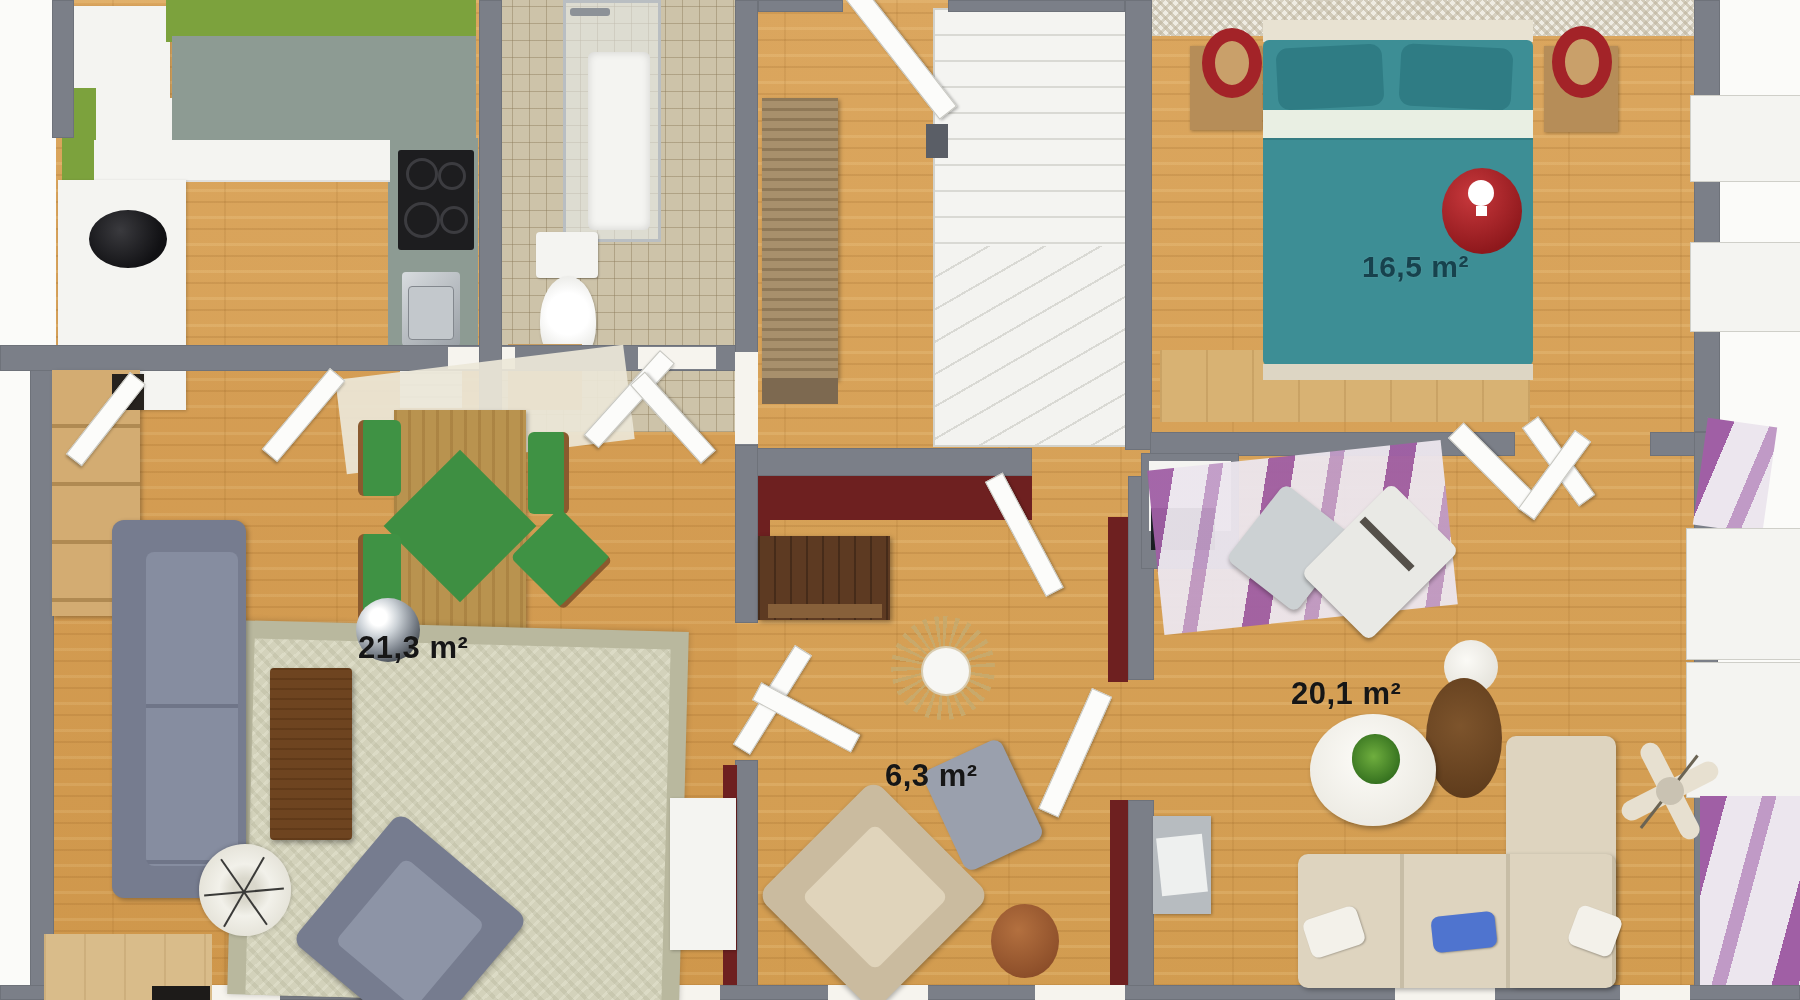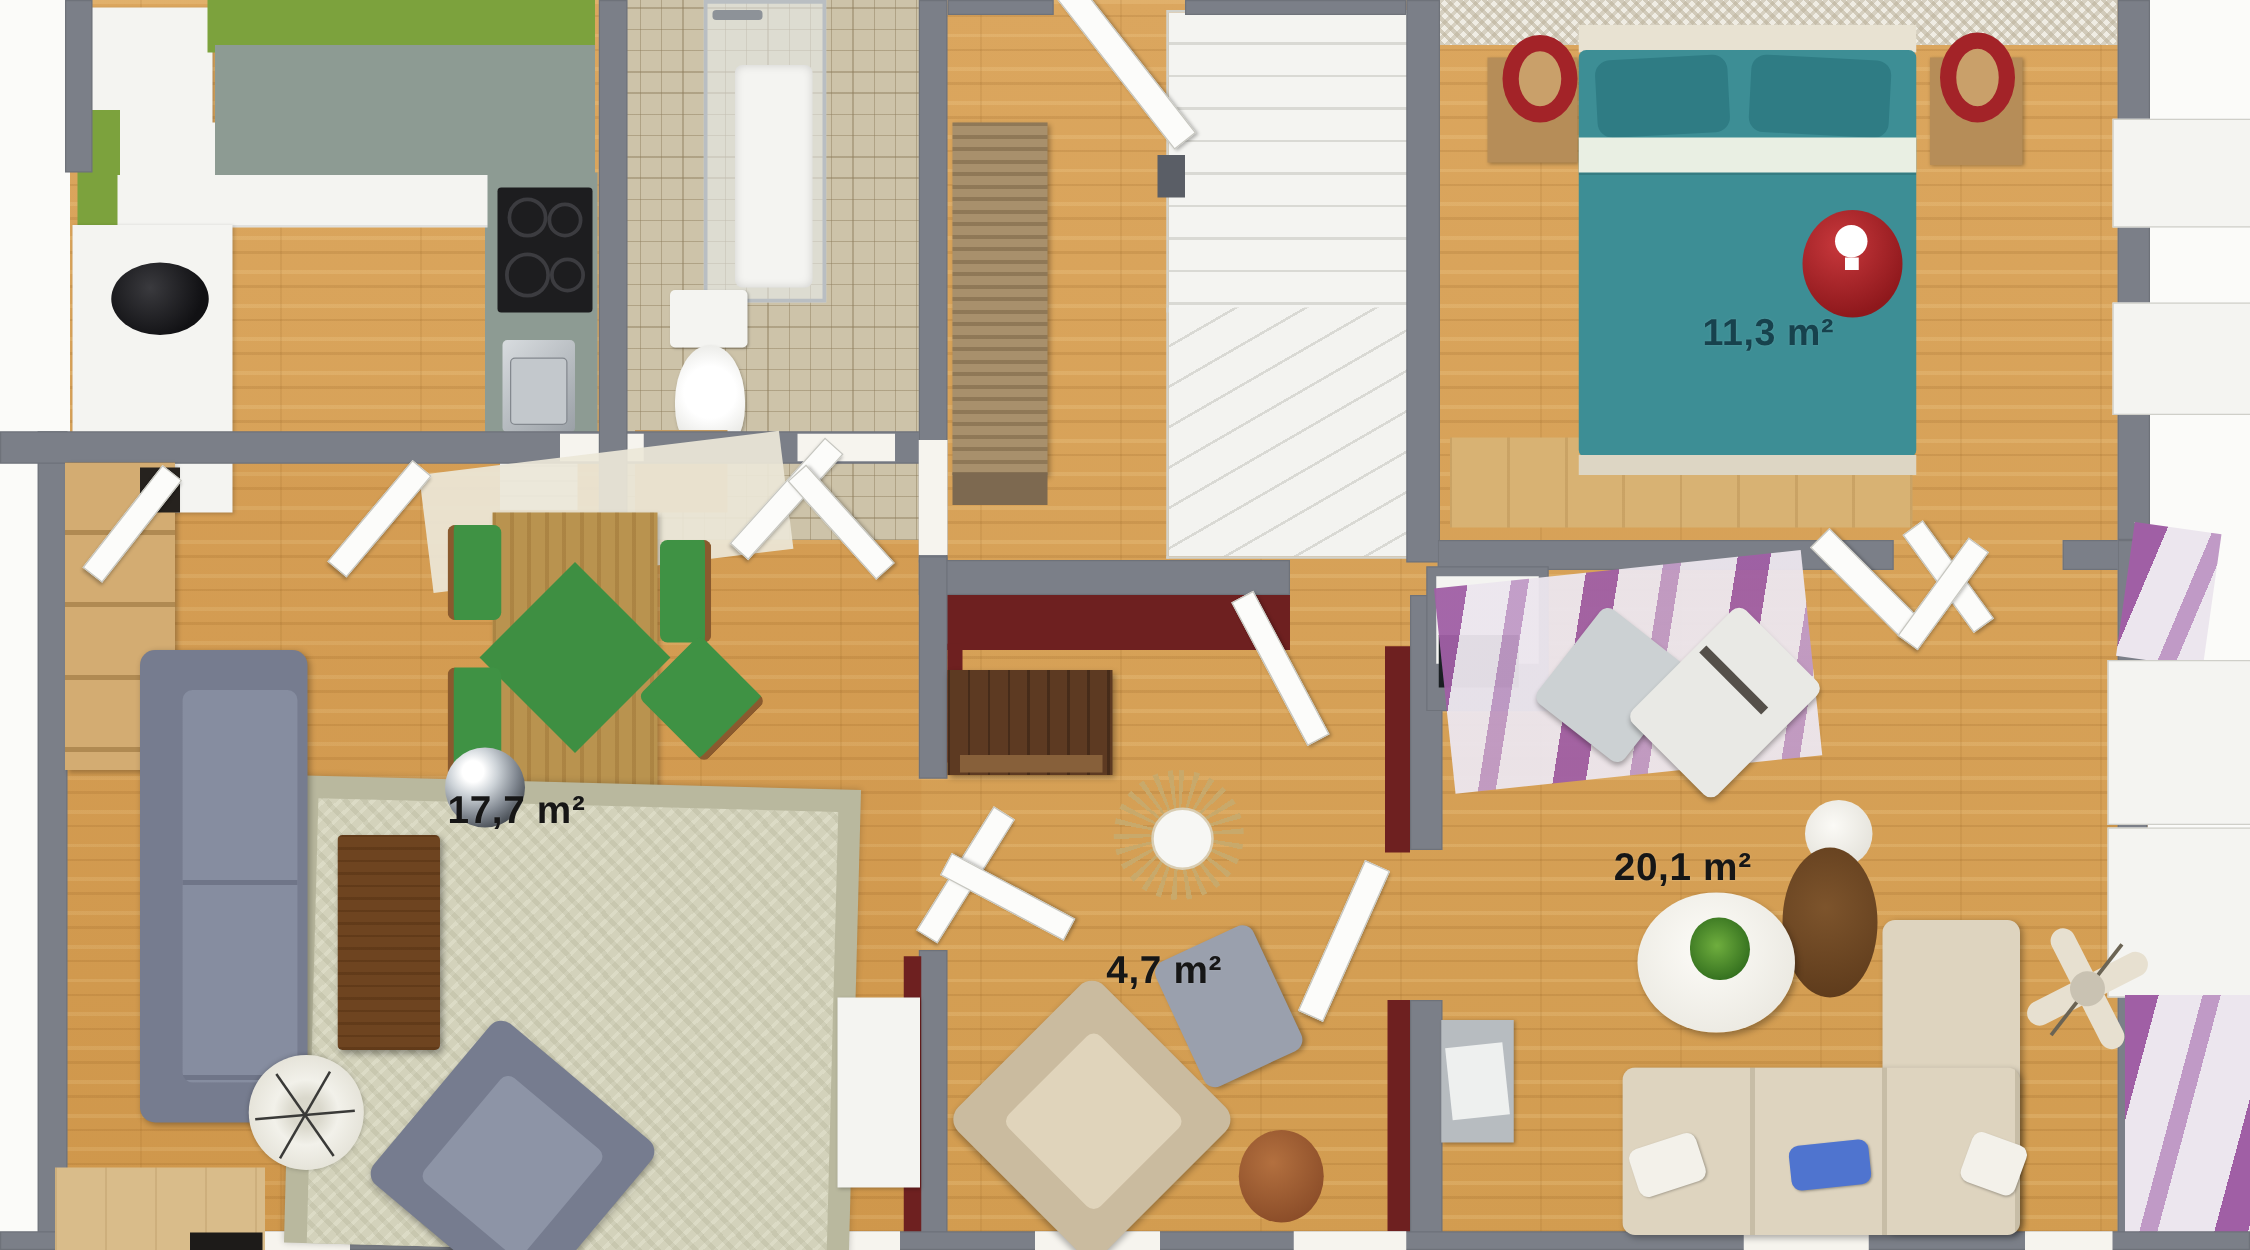--- a/index.html
+++ b/index.html
@@ -99,21 +99,21 @@
   <div class="a" style="left:1263px;top:40px;width:270px;height:326px;background:var(--bed-teal,#3d8e95);border-radius:6px"></div>
   <div class="a" style="left:1277px;top:46px;width:106px;height:62px;background:#2f7c84;border-radius:12px;transform:rotate(-3deg)"></div>
   <div class="a" style="left:1400px;top:46px;width:112px;height:62px;background:#2f7c84;border-radius:12px;transform:rotate(3deg)"></div>
   <div class="a" style="left:1263px;top:110px;width:270px;height:28px;background:#e9efe3;box-shadow:0 2px 0 rgba(0,0,0,.12)"></div>
   <div class="a" style="left:1263px;top:364px;width:270px;height:16px;background:#ddd6c4"></div>
   <div class="a" style="left:1202px;top:28px;width:34px;height:44px;border:13px solid var(--accent-red,#a32328);border-radius:50%;background:#c9a06a"></div>
   <div class="a" style="left:1552px;top:26px;width:34px;height:46px;border:13px solid var(--accent-red,#a32328);border-radius:50%;background:#c9a06a"></div>
   <div class="a" style="left:1442px;top:168px;width:80px;height:86px;background:radial-gradient(circle at 38% 32%,#c8383c,#8e181c 75%);border-radius:50%"></div>
   <div class="a" style="left:1468px;top:180px;width:26px;height:26px;background:#fff;border-radius:50%"></div>
   <div class="a" style="left:1476px;top:206px;width:11px;height:10px;background:#fff"></div>
-  <div class="a label" style="left:1362px;top:250px;font-size:30px;color:var(--label-teal,#17424d)">11,3 m²</div>
+  <div class="a label" style="left:1362px;top:250px;font-size:30px;color:var(--label-teal,#17424d)">16,5 m²</div>
 
   <div class="a wall" style="left:52px;top:0;width:22px;height:138px"></div>
   <div class="a wall" style="left:30px;top:345px;width:24px;height:655px"></div>
   <div class="a wall" style="left:0;top:345px;width:737px;height:26px"></div>
   <div class="a gapw" style="left:448px;top:347px;width:67px;height:22px"></div>
   <div class="a gapw" style="left:638px;top:347px;width:78px;height:22px"></div>
   <div class="a wall" style="left:479px;top:0;width:23px;height:410px"></div>
   <div class="a wall" style="left:735px;top:0;width:23px;height:450px"></div>
   <div class="a gapw" style="left:735px;top:352px;width:23px;height:92px"></div>
   <div class="a wall" style="left:1125px;top:0;width:27px;height:450px"></div>
@@ -171,36 +171,36 @@
   <div class="a" style="left:146px;top:552px;width:92px;height:314px;background:repeating-linear-gradient(180deg,var(--sofa-gray,#868da0) 0 152px,#6f7588 152px 156px),#8d94a6;border-radius:8px"></div>
   <div class="a woodgrain" style="left:270px;top:668px;width:82px;height:172px;border-radius:4px;box-shadow:2px 3px 5px rgba(0,0,0,.35)"></div>
   <div class="a" style="left:326px;top:846px;width:168px;height:168px;background:#767c8f;border-radius:12px;transform:rotate(40deg);box-shadow:2px 2px 5px rgba(0,0,0,.3)"></div>
   <div class="a" style="left:358px;top:878px;width:104px;height:110px;background:#8d94a6;border-radius:8px;transform:rotate(40deg)"></div>
   <div class="a" style="left:199px;top:844px;width:92px;height:92px;border-radius:50%;background:radial-gradient(circle,#dad8cc 0 18%,#f2f1ea 40%,#e6e4da 70%,#f6f5ef 100%);box-shadow:0 0 4px rgba(0,0,0,.25)"></div>
   <div class="a" style="left:243px;top:852px;width:2px;height:80px;background:#3a3a38;transform:rotate(30deg)"></div>
   <div class="a" style="left:243px;top:852px;width:2px;height:80px;background:#3a3a38;transform:rotate(-35deg)"></div>
   <div class="a" style="left:243px;top:852px;width:2px;height:80px;background:#3a3a38;transform:rotate(85deg)"></div>
   <div class="a" style="left:44px;top:934px;width:168px;height:66px;background:repeating-linear-gradient(90deg,rgba(120,80,25,.12) 0 2px,rgba(0,0,0,0) 2px 40px),#d9bc8a"></div>
   <div class="a" style="left:152px;top:986px;width:58px;height:14px;background:#1d1b19"></div>
-  <div class="a label" style="left:358px;top:630px">17,7 m²</div>
+  <div class="a label" style="left:358px;top:630px">21,3 m²</div>
 
   <div class="a" style="left:758px;top:536px;width:132px;height:84px;background:repeating-linear-gradient(90deg,rgba(0,0,0,.25) 0 2px,rgba(0,0,0,0) 2px 16px),#5d3a22;box-shadow:2px 2px 5px rgba(0,0,0,.35)"></div>
   <div class="a" style="left:768px;top:604px;width:114px;height:14px;background:#87603a"></div>
   <div class="a" style="left:891px;top:616px;width:104px;height:104px;border-radius:50%;background:repeating-conic-gradient(#c8a96b 0 5deg,rgba(0,0,0,0) 5deg 14deg)"></div>
   <div class="a" style="left:921px;top:646px;width:46px;height:46px;border-radius:50%;background:#f7f7f4;border:2px solid #d9cdb2"></div>
   <div class="a door" style="left:795px;top:645px;width:18px;height:115px;transform:rotate(32deg);transform-origin:top left"></div>
   <div class="a door" style="left:752px;top:700px;width:18px;height:110px;transform:rotate(-62deg);transform-origin:top left"></div>
   <div class="a door" style="left:985px;top:482px;width:18px;height:128px;transform:rotate(-28deg);transform-origin:top left"></div>
   <div class="a door" style="left:1092px;top:688px;width:20px;height:130px;transform:rotate(24deg);transform-origin:top left"></div>
   <div class="a white" style="left:670px;top:798px;width:66px;height:152px;box-shadow:1px 1px 3px rgba(0,0,0,.25)"></div>
   <div class="a" style="left:791px;top:813px;width:165px;height:165px;background:#cabb9f;border-radius:14px;transform:rotate(45deg);box-shadow:2px 2px 5px rgba(0,0,0,.3)"></div>
   <div class="a" style="left:823px;top:845px;width:104px;height:104px;background:#e0d4bb;border-radius:8px;transform:rotate(45deg)"></div>
   <div class="a" style="left:940px;top:750px;width:86px;height:110px;background:#9aa0ad;border-radius:10px;transform:rotate(-25deg);box-shadow:2px 2px 4px rgba(0,0,0,.3)"></div>
   <div class="a" style="left:991px;top:904px;width:68px;height:74px;border-radius:50%;background:radial-gradient(circle at 40% 35%,#b3703f,#8a4c28 80%)"></div>
-  <div class="a label" style="left:885px;top:758px">4,7 m²</div>
+  <div class="a label" style="left:885px;top:758px">6,3 m²</div>
 
   <div class="a wall" style="left:1141px;top:453px;width:98px;height:116px"></div>
   <div class="a white" style="left:1149px;top:461px;width:82px;height:70px"></div>
   <div class="a" style="left:1151px;top:508px;width:64px;height:42px;background:linear-gradient(135deg,#20262a,#0d1013)"></div>
   <div class="a stripes" style="left:1155px;top:455px;width:295px;height:165px;transform:rotate(-6deg);opacity:.95"></div>
   <div class="a" style="left:1246px;top:500px;width:88px;height:96px;background:#ccd1d3;border-radius:8px;transform:rotate(38deg);box-shadow:2px 2px 4px rgba(0,0,0,.3)"></div>
   <div class="a" style="left:1332px;top:498px;width:96px;height:128px;background:#e9e9e5;border-radius:8px;transform:rotate(45deg);box-shadow:2px 2px 4px rgba(0,0,0,.3)"></div>
   <div class="a" style="left:1352px;top:540px;width:70px;height:8px;background:#55504a;transform:rotate(45deg)"></div>
   <div class="a" style="left:1444px;top:640px;width:54px;height:54px;border-radius:50%;background:radial-gradient(circle at 42% 38%,#fbfaf6,#e2e0d8 85%)"></div>
   <div class="a" style="left:1426px;top:678px;width:76px;height:120px;border-radius:50%;background:radial-gradient(circle at 45% 40%,#7d542c,#5f3c1c 85%)"></div>

